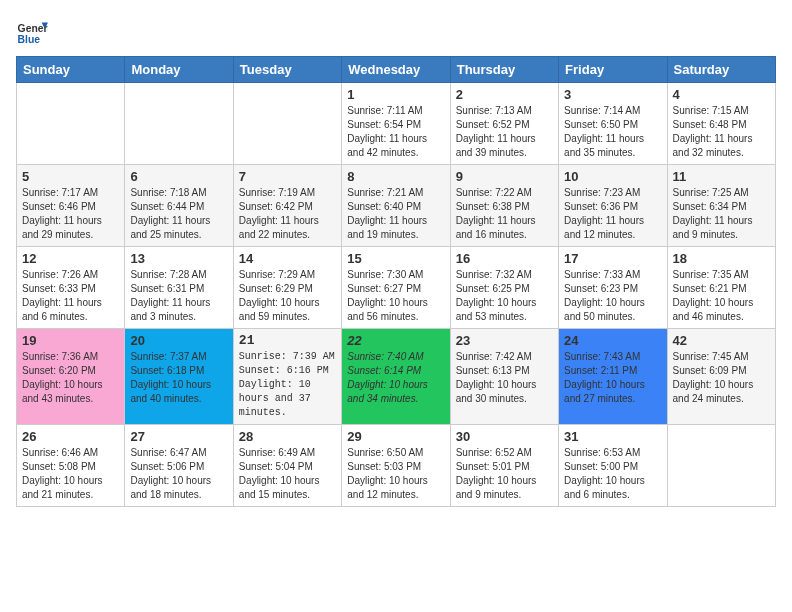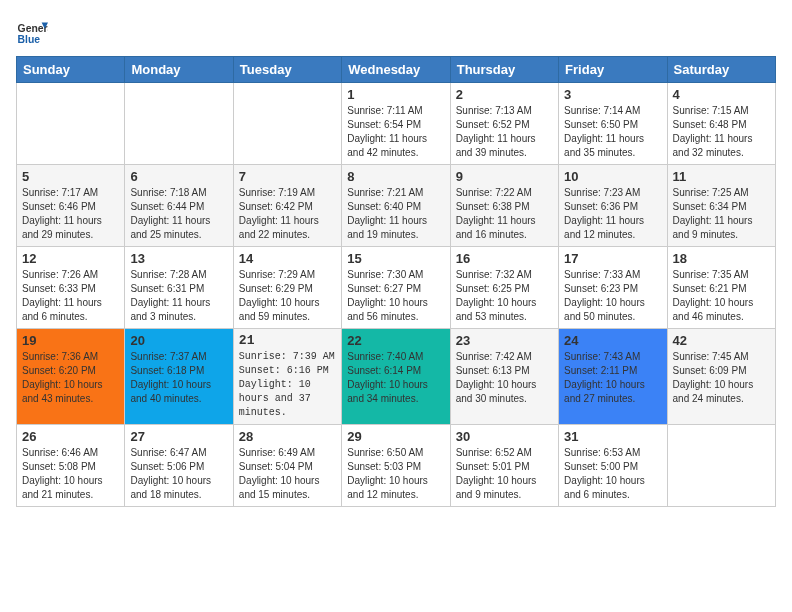--- a/index.html
+++ b/index.html
@@ -218,39 +218,39 @@
 Daylight: 10 hours and 50 minutes.</div>
         </td>
         <td>
           <div class="day-number">18</div>
           <div class="day-info">Sunrise: 7:35 AM
 Sunset: 6:21 PM
 Daylight: 10 hours and 46 minutes.</div>
         </td>
       </tr>
       <tr>
-        <td style="background: #f97316;">
+        <td style="background: #f9a8d4;">
           <div class="day-number">19</div>
           <div class="day-info">Sunrise: 7:36 AM
 Sunset: 6:20 PM
 Daylight: 10 hours and 43 minutes.</div>
         </td>
         <td style="background: #0ea5e9;">
           <div class="day-number">20</div>
           <div class="day-info">Sunrise: 7:37 AM
 Sunset: 6:18 PM
 Daylight: 10 hours and 40 minutes.</div>
         </td>
         <td style="background: rgb(245, 245, 245); font-family: Liberation Mono, monospace;">
           <div class="day-number">21</div>
           <div class="day-info">Sunrise: 7:39 AM
 Sunset: 6:16 PM
 Daylight: 10 hours and 37 minutes.</div>
         </td>
-        <td style="background: #14b8a6;">
+        <td style="background: #22c55e; font-style: italic;">
           <div class="day-number">22</div>
           <div class="day-info">Sunrise: 7:40 AM
 Sunset: 6:14 PM
 Daylight: 10 hours and 34 minutes.</div>
         </td>
         <td style="background: rgb(245, 245, 245);">
           <div class="day-number">23</div>
           <div class="day-info">Sunrise: 7:42 AM
 Sunset: 6:13 PM
 Daylight: 10 hours and 30 minutes.</div>

